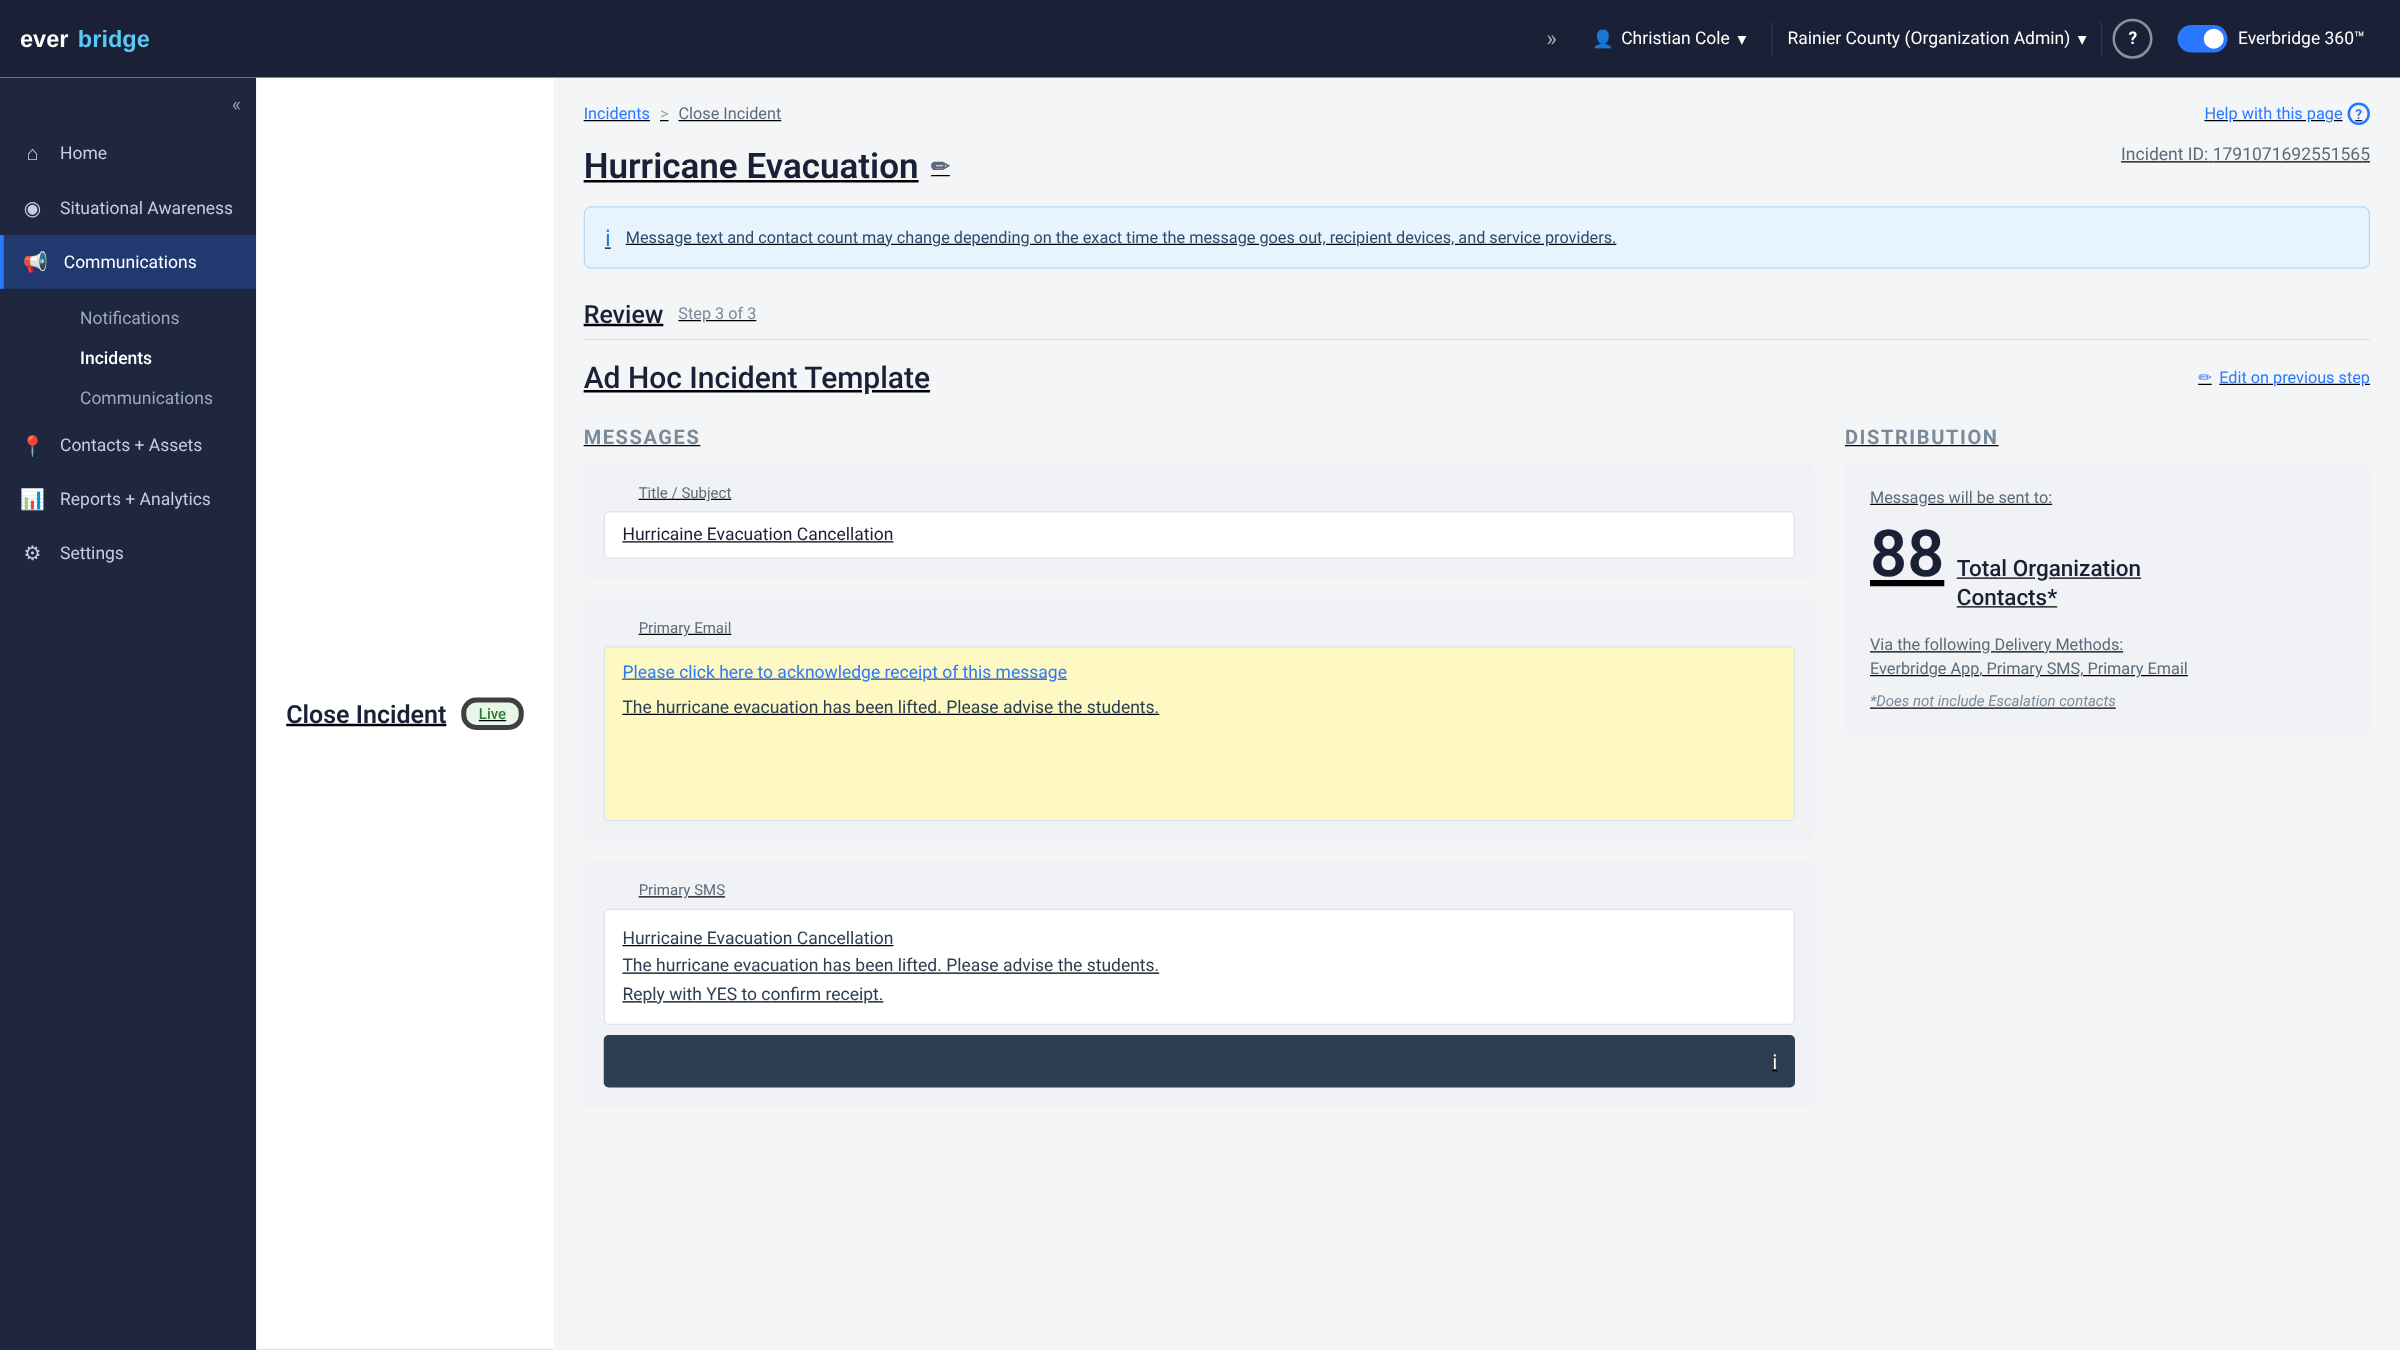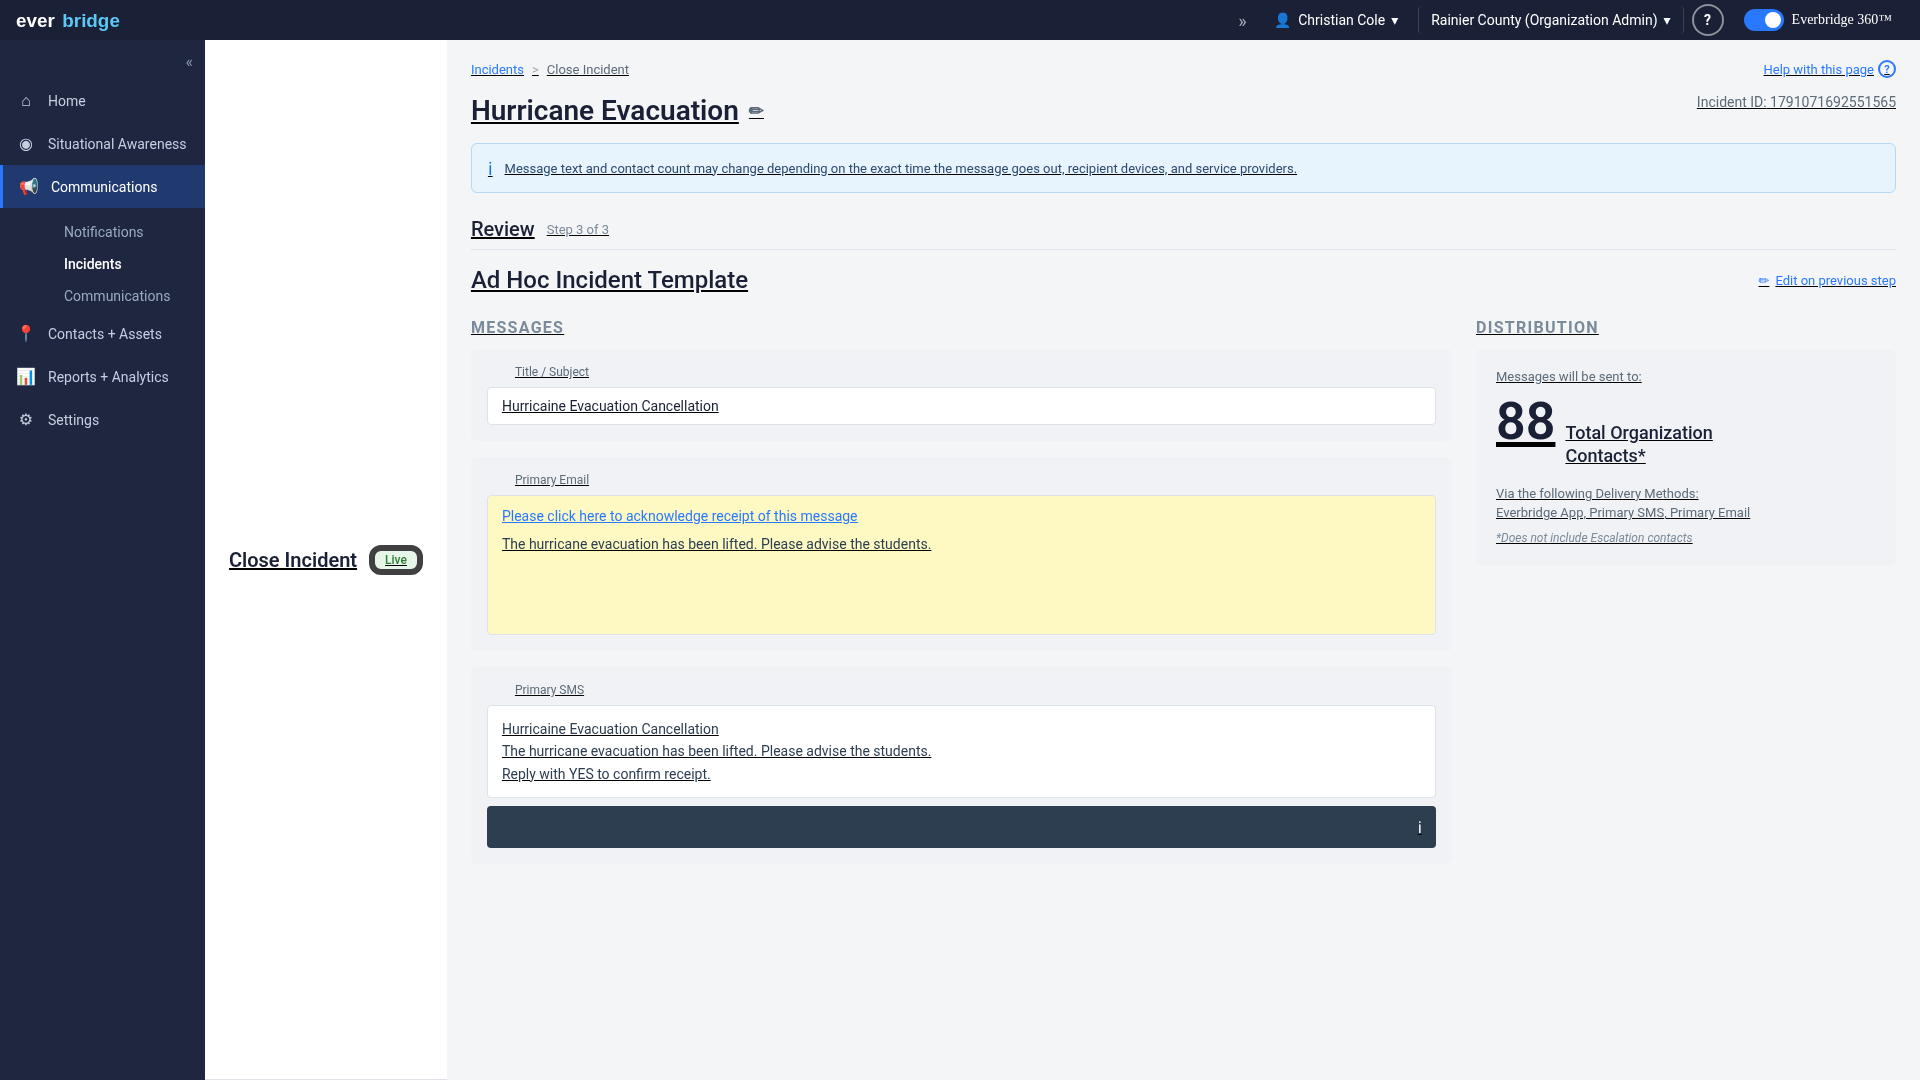--- a/index.html
+++ b/index.html
@@ -1,21 +1,21 @@
 <!DOCTYPE html>
 <html><head>
   <meta charset="utf-8">
   <style>
     * { box-sizing: border-box; margin: 0; padding: 0; }
     body { font-family: -apple-system, BlinkMacSystemFont, 'Segoe UI', Roboto, sans-serif; background: #f4f5f7; display: flex; flex-direction: column; height: 1080px; width: 1920px; overflow: hidden; }
 
     
     .topnav {
       background: #1a2035;
-      height: 40px;
+      height: 62px;
       display: flex;
       align-items: center;
       padding: 0 16px;
       flex-shrink: 0;
       z-index: 100;
     }
     .topnav-logo {
       color: white;
       font-size: 22px;
       font-weight: bold;
@@ -68,21 +68,20 @@
       font-size: 14px;
       font-weight: bold;
     }
     .topnav-toggle {
       display: flex;
       align-items: center;
       gap: 8px;
       color: white;
       font-size: 14px;
       padding: 0 12px;
-      font-family: Liberation Serif, serif;
     }
     .toggle-switch {
       width: 40px; height: 22px;
       background: #2979ff;
       border-radius: 11px;
       position: relative;
       cursor: pointer;
     }
     .toggle-switch::after {
       content: '';
@@ -174,21 +173,21 @@
       flex-shrink: 0;
     }
     .page-header-title {
       font-size: 20px;
       font-weight: 600;
       color: #1a2035;
     }
     .badge-live {
       background: #e8f5e9;
       color: #2e7d32;
-      border: 6px solid #404040;
+      border: 4px solid #404040;
       padding: 2px 10px;
       border-radius: 12px;
       font-size: 12px;
       font-weight: 500;
     }
 
     
     .content {
       flex: 1;
       overflow-y: auto;

